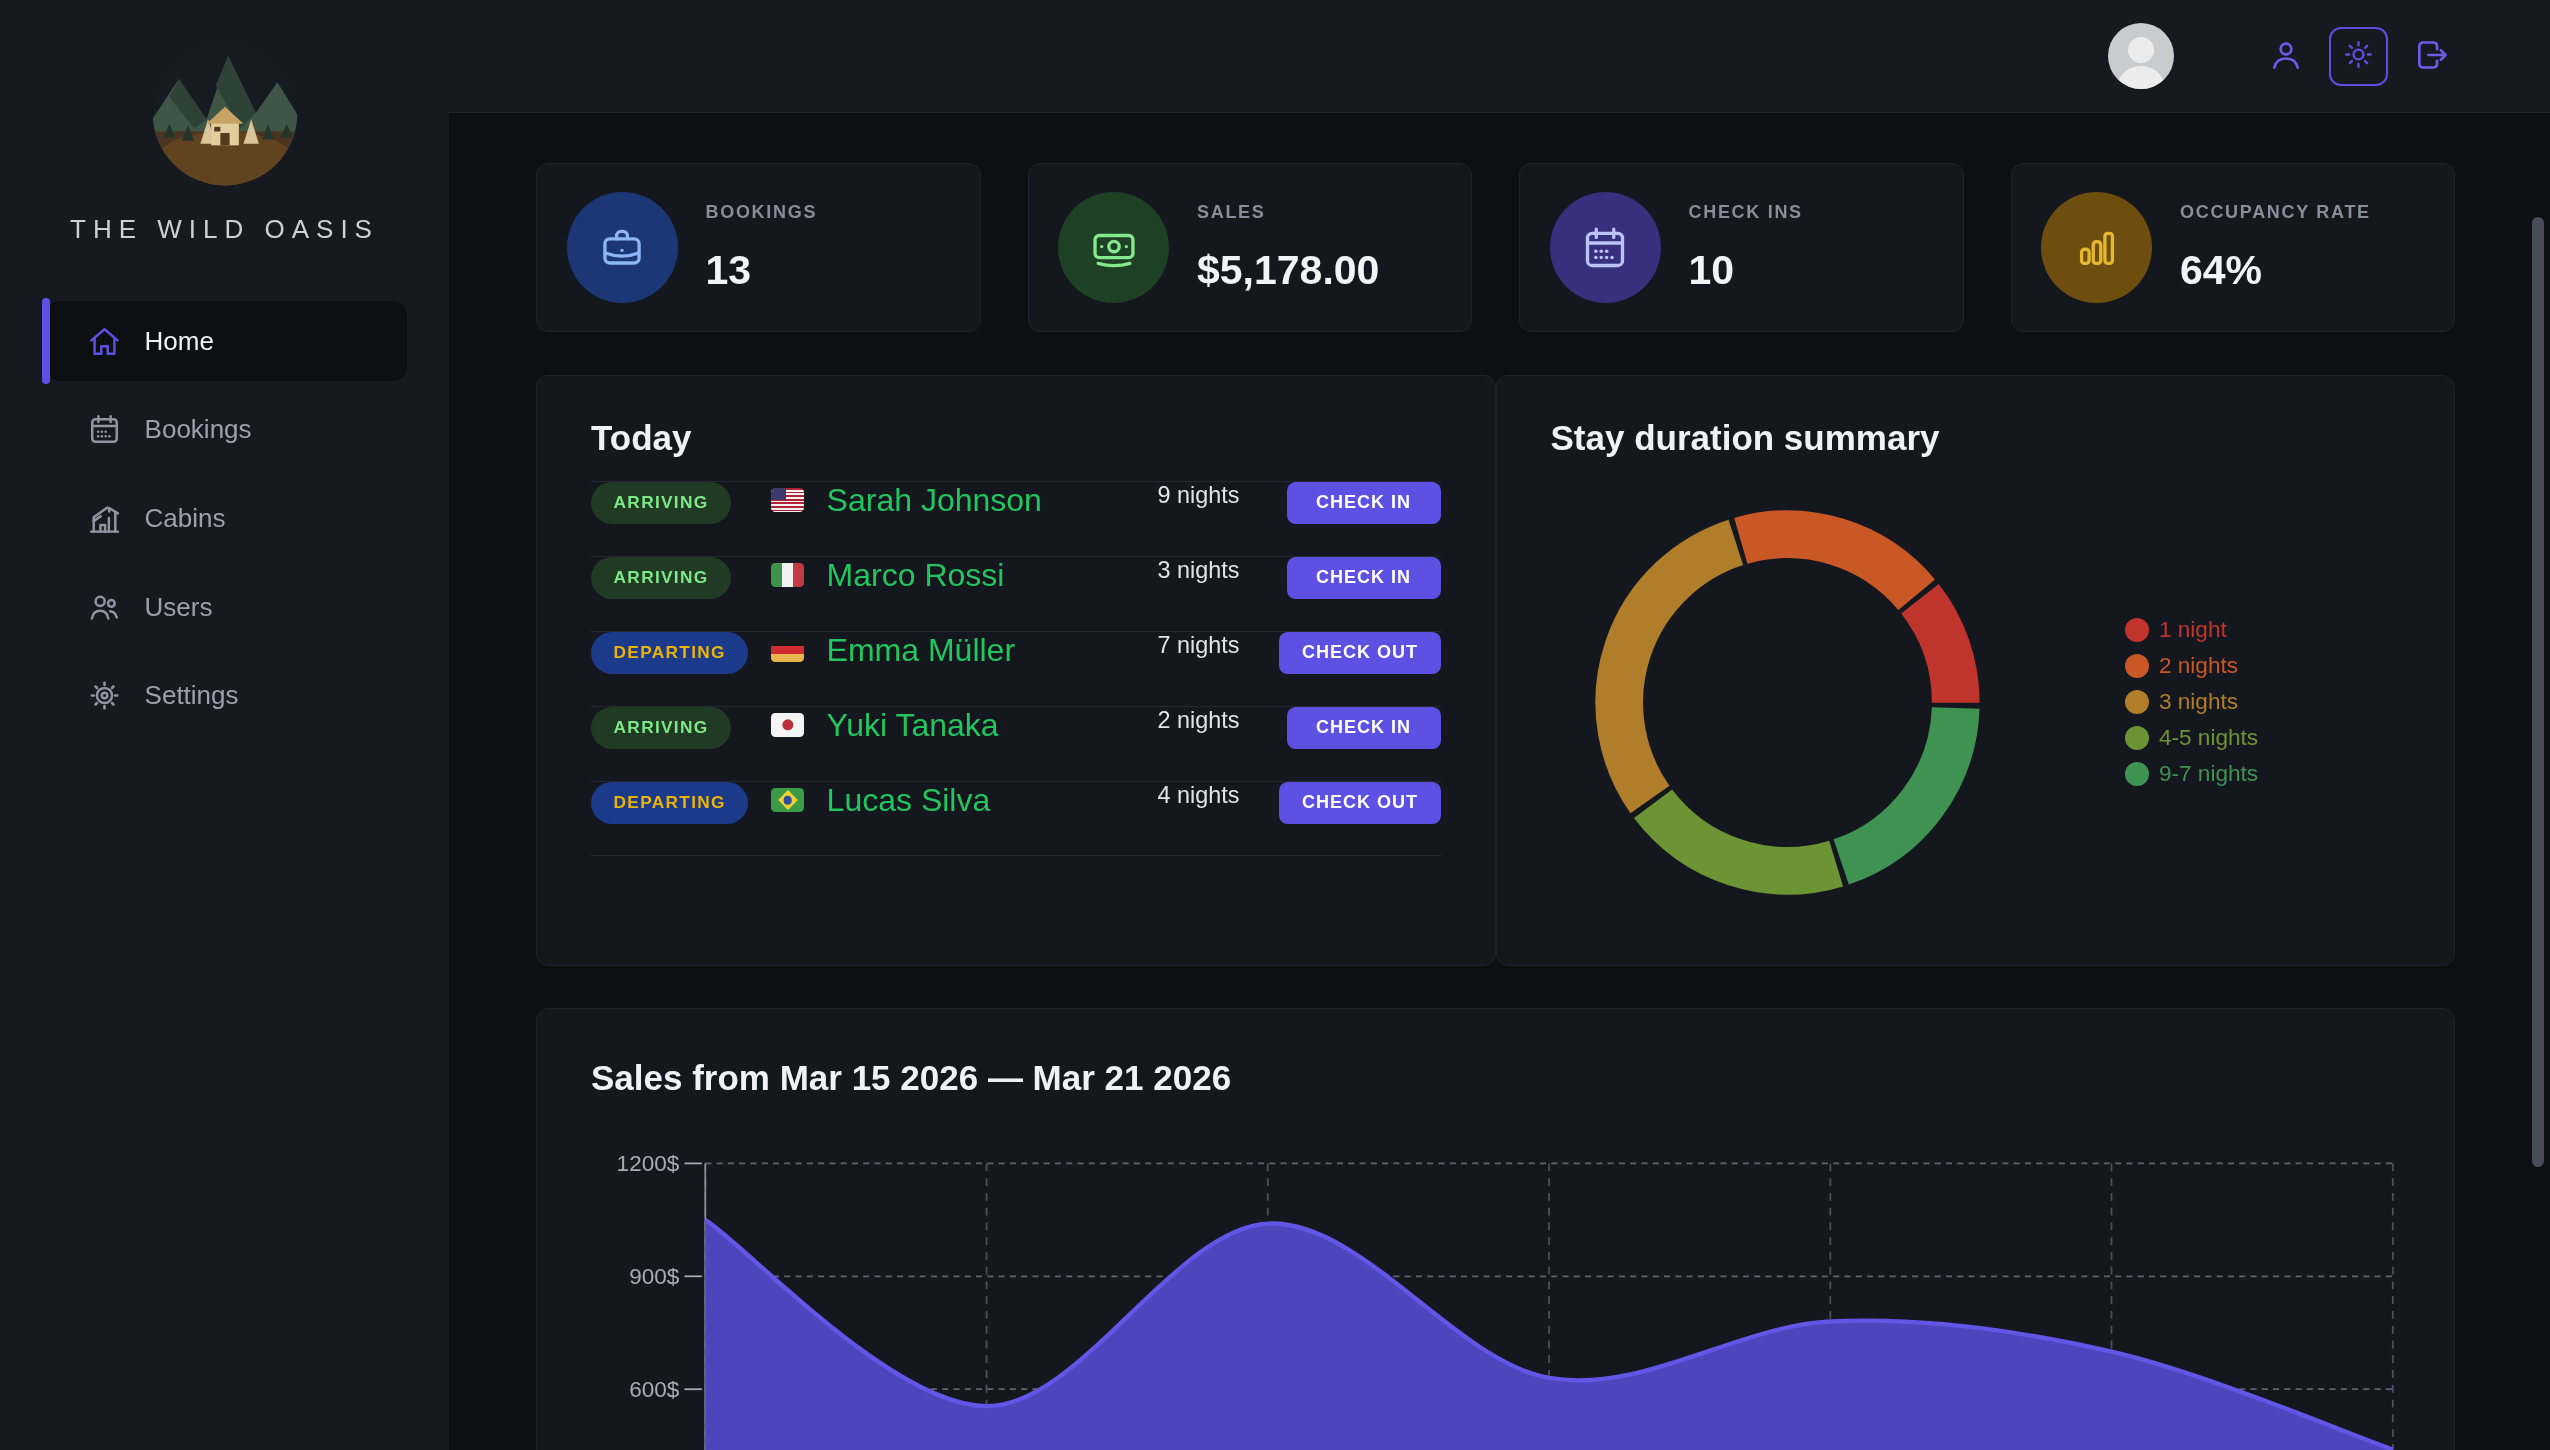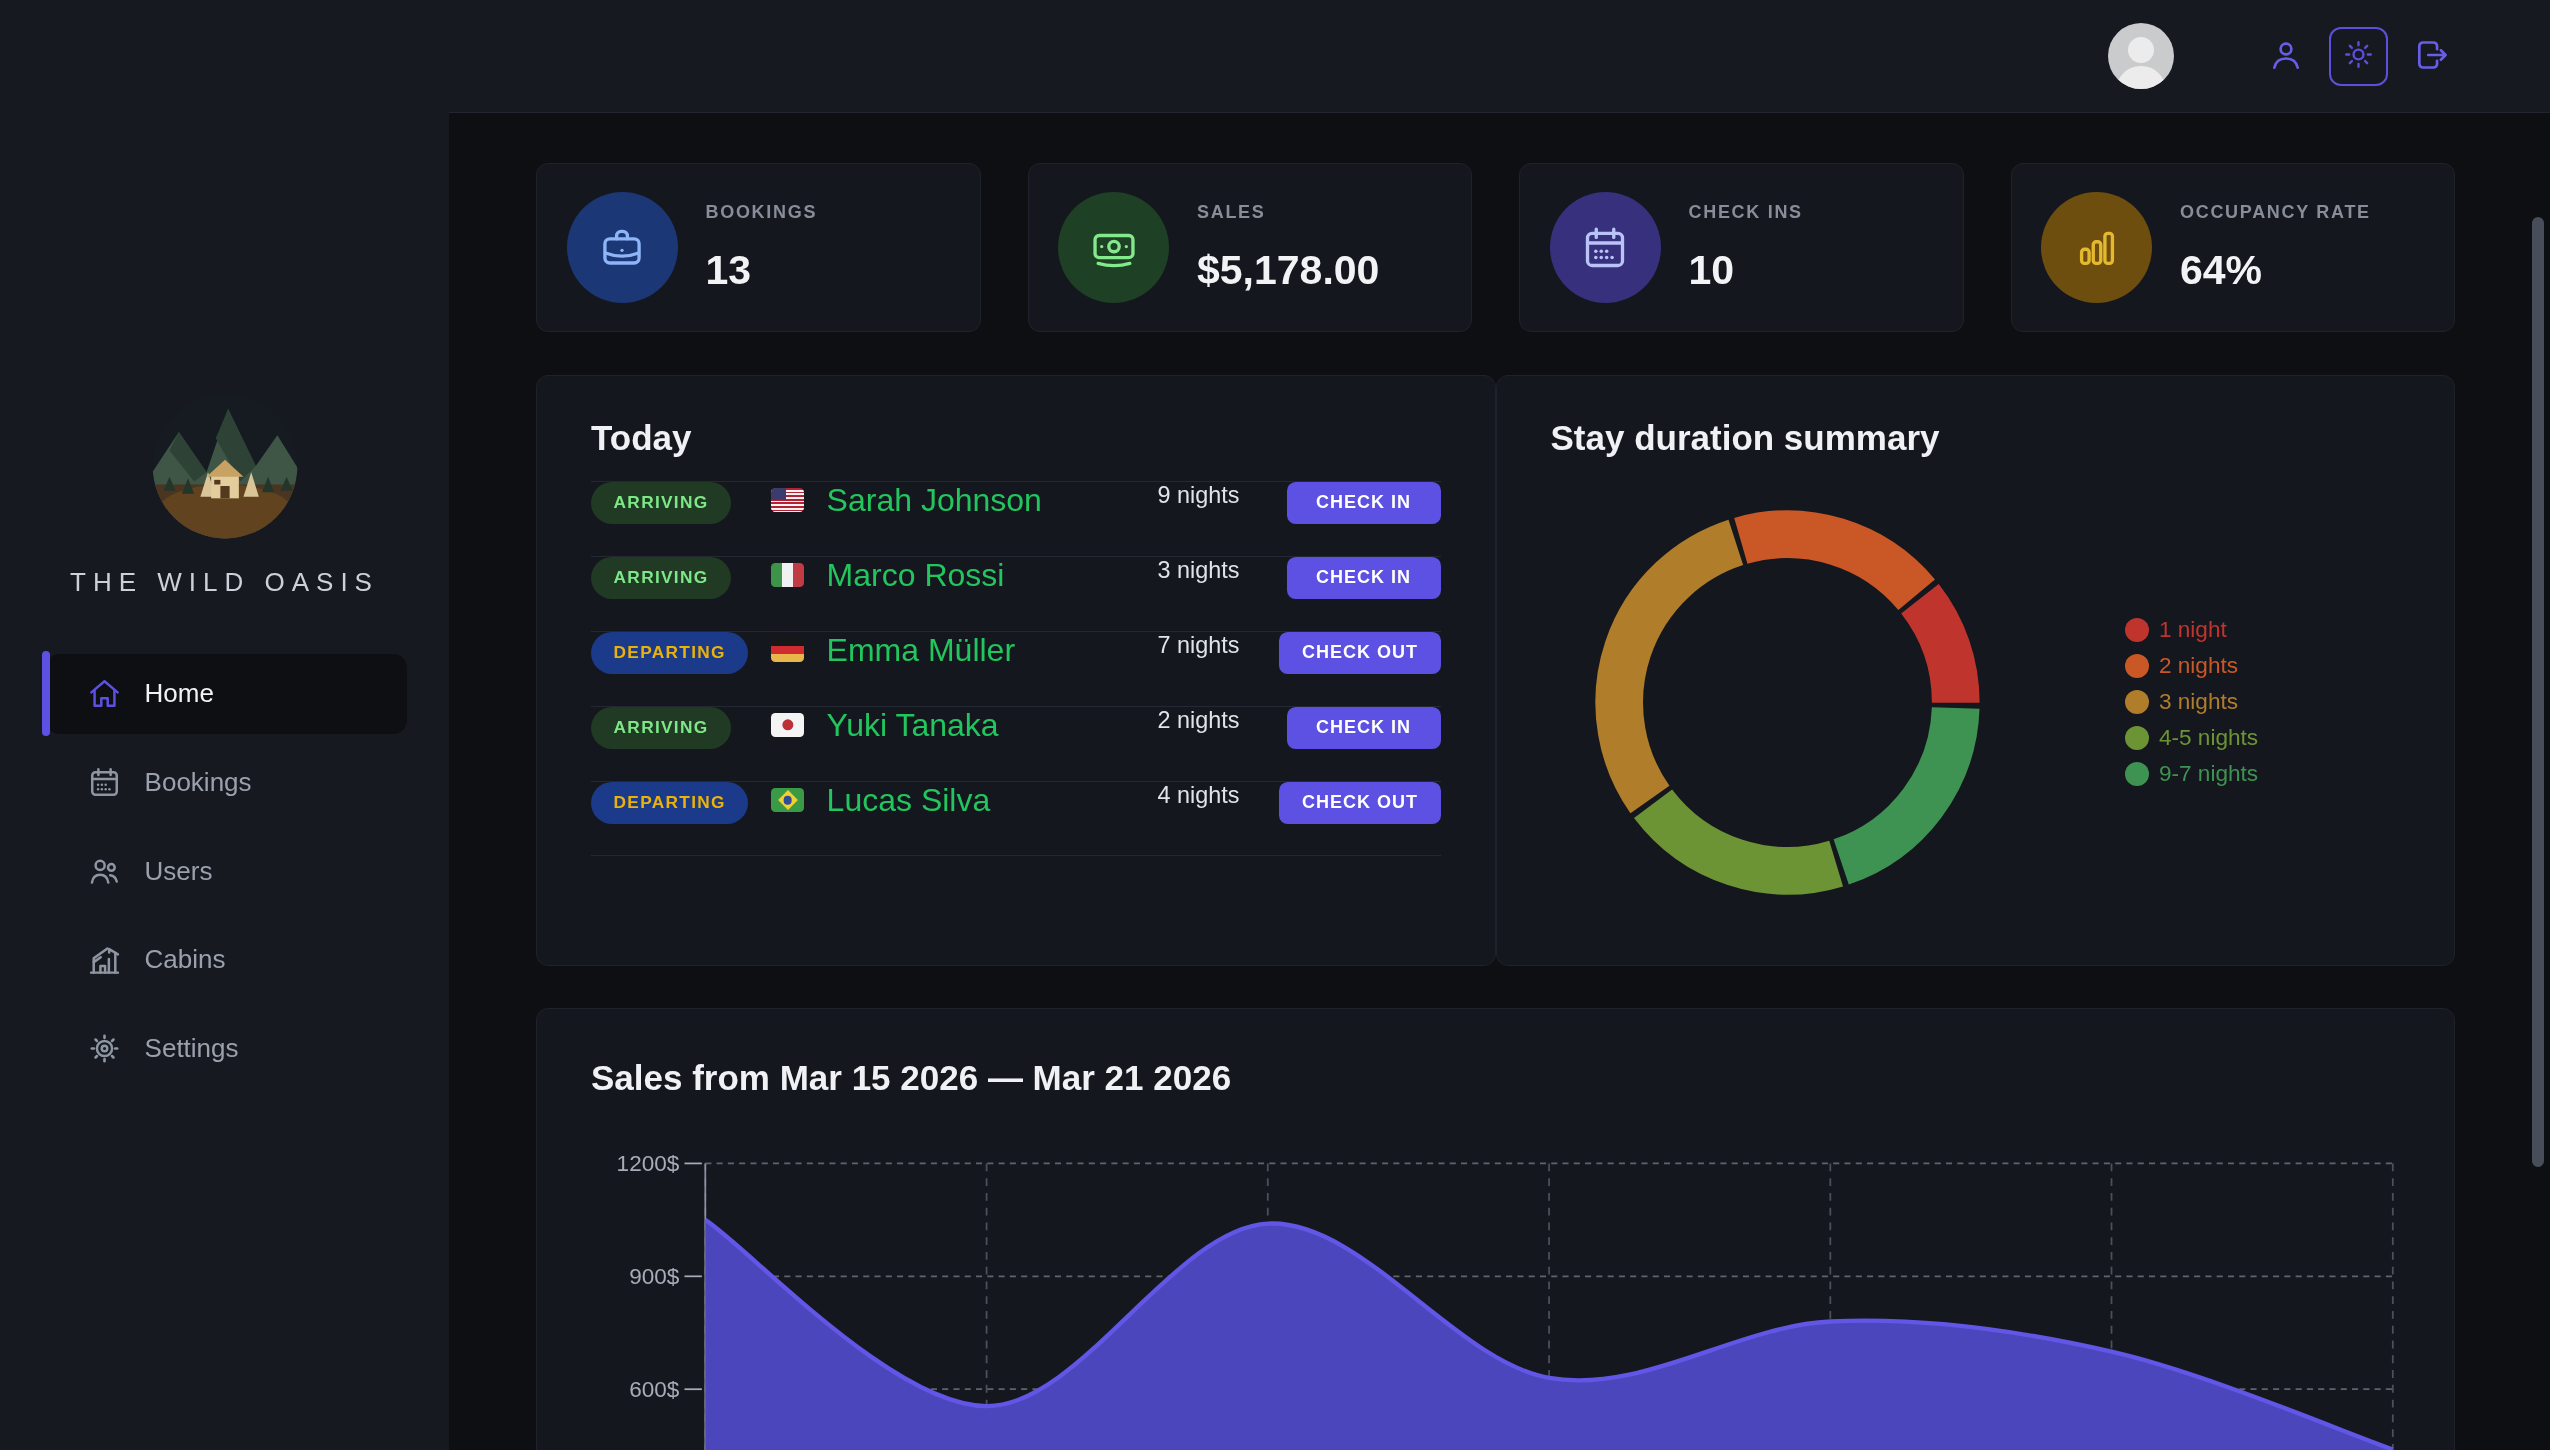--- a/index.html
+++ b/index.html
@@ -4,21 +4,21 @@
 <style>
   * { margin:0; padding:0; box-sizing:border-box; }
   html,body { background:#0d0f13; }
   body {
     width:2550px; height:1450px; overflow:hidden; position:relative;
     font-family:"Liberation Sans", sans-serif; color:#e7e9ee;
   }
   .app { display:grid; grid-template-columns:449px 1fr; grid-template-rows:113px 1fr; width:100%; height:100%; }
 
   
-  .sidebar { grid-row:1 / span 2; background:#171920; padding-top:36px; display:flex; flex-direction:column; align-items:center;justify-content:center; }
+  .sidebar { grid-row:1 / span 2; background:#171920; padding-top:36px; display:flex; flex-direction:column; align-items:center; }
   .logo { width:154px; height:154px; }
   .brand-title { margin-top:24px; font-size:26px; font-weight:500; letter-spacing:7px; color:#ccd1d8; white-space:nowrap; }
   .nav { margin-top:56px; width:100%; padding:0 42px 0 46px; }
   .nav-item { position:relative; height:80px; border-radius:14px; display:flex; align-items:center; padding-left:41px; gap:22.6px; color:#9aa1ad; cursor:pointer; margin-bottom:8.7px; }
   .nav-item .nav-ico { width:35px; height:35px; color:#8f96a3; flex:0 0 auto; }
   .nav-item .nav-ico svg { width:100%; height:100%; }
   .nav-label { font-size:26px; font-weight:500; }
   .nav-item.active { background:#0d0f13; color:#f1f2f5; }
   .nav-item.active .nav-ico { color:#5c51e2; }
   .nav-item.active::before { content:""; position:absolute; left:-4.3px; top:-2.6px; bottom:-2.6px; width:8.7px; border-radius:7px; background:#5c51e2; }
@@ -136,42 +136,42 @@
                 <circle cx="10.2" cy="16.6" r=".85"></circle>
                 <circle cx="12.8" cy="16.6" r=".85"></circle>
                 <circle cx="15.4" cy="16.6" r=".85"></circle>
               </g>
             </svg>
         </span>
         <span class="nav-label">Bookings</span>
       </div>
       <div class="nav-item">
         <span class="nav-ico">
-          <svg viewBox="0 0 24 24" fill="none" stroke="currentColor" stroke-width="1.7" stroke-linecap="round">
-              <circle cx="9" cy="7.8" r="3.1"></circle>
-              <path d="M3.4 19.6c.5-3.4 2.7-5.3 5.6-5.3s5.1 1.9 5.6 5.3"></path>
-              <circle cx="16.7" cy="9.2" r="2.3"></circle>
-              <path d="M15.9 14.6c2.4.4 4 1.9 4.5 4.3"></path>
-            </svg>
-        </span>
-        <span class="nav-label">Users</span>
-      </div>
-      <div class="nav-item">
-        <span class="nav-ico">
           <svg viewBox="0 0 24 24" fill="none" stroke="currentColor" stroke-width="1.7" stroke-linecap="round" stroke-linejoin="round">
               <path d="M2.8 21h18.4"></path>
               <path d="M4.6 21V11.2l9.4-6.7"></path>
               <path d="M19.4 21V7.4l-4.2-2.5v2.3"></path>
               <path d="M19.4 7.4l1.8 1.1"></path>
               <path d="M4.6 13.8l4.8-3.4"></path>
               <path d="M9.2 21v-4.6h3.2V21"></path>
               <path d="M15 21V11.6"></path>
             </svg>
         </span>
         <span class="nav-label">Cabins</span>
+      </div>
+      <div class="nav-item">
+        <span class="nav-ico">
+          <svg viewBox="0 0 24 24" fill="none" stroke="currentColor" stroke-width="1.7" stroke-linecap="round">
+              <circle cx="9" cy="7.8" r="3.1"></circle>
+              <path d="M3.4 19.6c.5-3.4 2.7-5.3 5.6-5.3s5.1 1.9 5.6 5.3"></path>
+              <circle cx="16.7" cy="9.2" r="2.3"></circle>
+              <path d="M15.9 14.6c2.4.4 4 1.9 4.5 4.3"></path>
+            </svg>
+        </span>
+        <span class="nav-label">Users</span>
       </div>
       <div class="nav-item">
         <span class="nav-ico">
           <svg viewBox="0 0 24 24" fill="none" stroke="currentColor" stroke-width="1.7">
               <circle cx="12" cy="12" r="5.2"></circle>
               <circle cx="12" cy="12" r="1.9"></circle>
               <g fill="currentColor" stroke="none">
                 <rect x="11.1" y="2.4" width="1.8" height="3.2" rx=".9"></rect>
                 <rect x="11.1" y="2.4" width="1.8" height="3.2" rx=".9" transform="rotate(45 12 12)"></rect>
                 <rect x="11.1" y="2.4" width="1.8" height="3.2" rx=".9" transform="rotate(90 12 12)"></rect>

